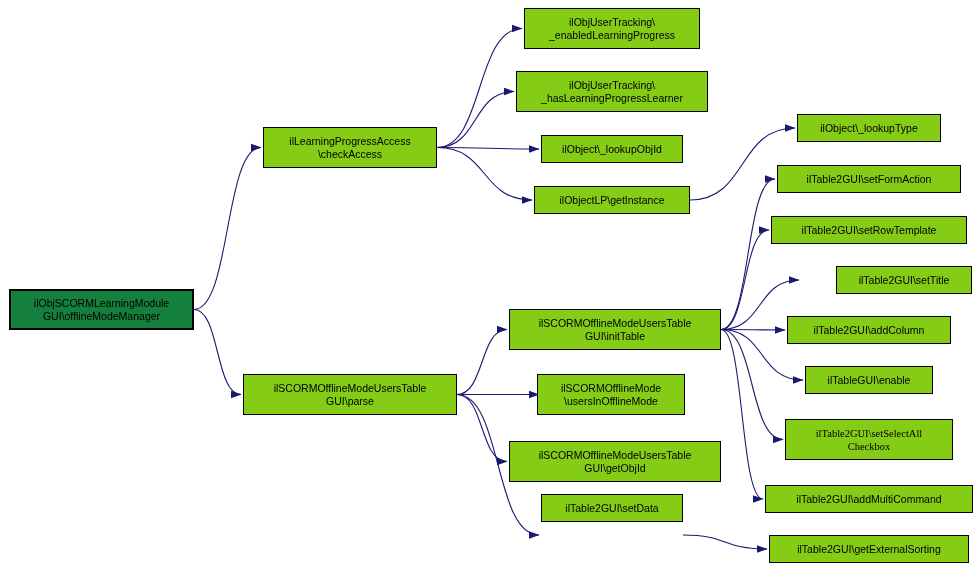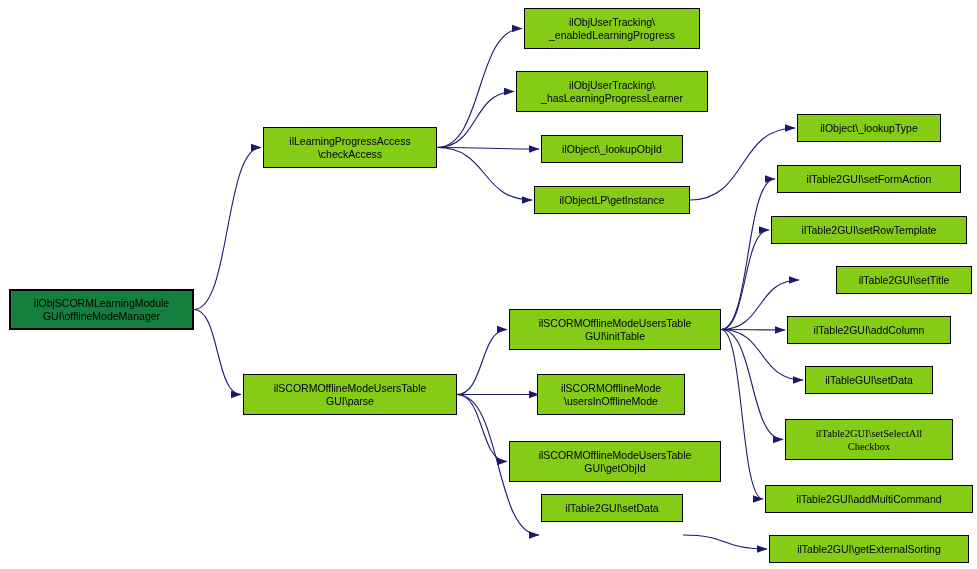--- a/index.html
+++ b/index.html
@@ -112,21 +112,21 @@
     <div class="node" style="left: 771px; top: 216px; width: 196px; height: 28px;">
       <span>ilTable2GUI\setRowTemplate</span>
     </div>
     <div class="node" style="left: 801px; top: 266px; width: 136px; height: 28px; margin-left: 35px;">
       <span>ilTable2GUI\setTitle</span>
     </div>
     <div class="node" style="left: 787px; top: 316px; width: 164px; height: 28px;">
       <span>ilTable2GUI\addColumn</span>
     </div>
     <div class="node" style="left: 805px; top: 366px; width: 128px; height: 28px;">
-      <span>ilTableGUI\setData</span>
+      <span>ilTableGUI\enable</span>
     </div>
     <div class="node" style="left: 785px; top: 419px; width: 168px; height: 41px; font-family: Liberation Serif, serif;">
       <span>ilTable2GUI\setSelectAll</span>
       <span>Checkbox</span>
     </div>
     <div class="node" style="left: 765px; top: 485px; width: 208px; height: 28px;">
       <span>ilTable2GUI\addMultiCommand</span>
     </div>
     <div class="node" style="left: 769px; top: 535px; width: 200px; height: 28px;">
       <span>ilTable2GUI\getExternalSorting</span>

